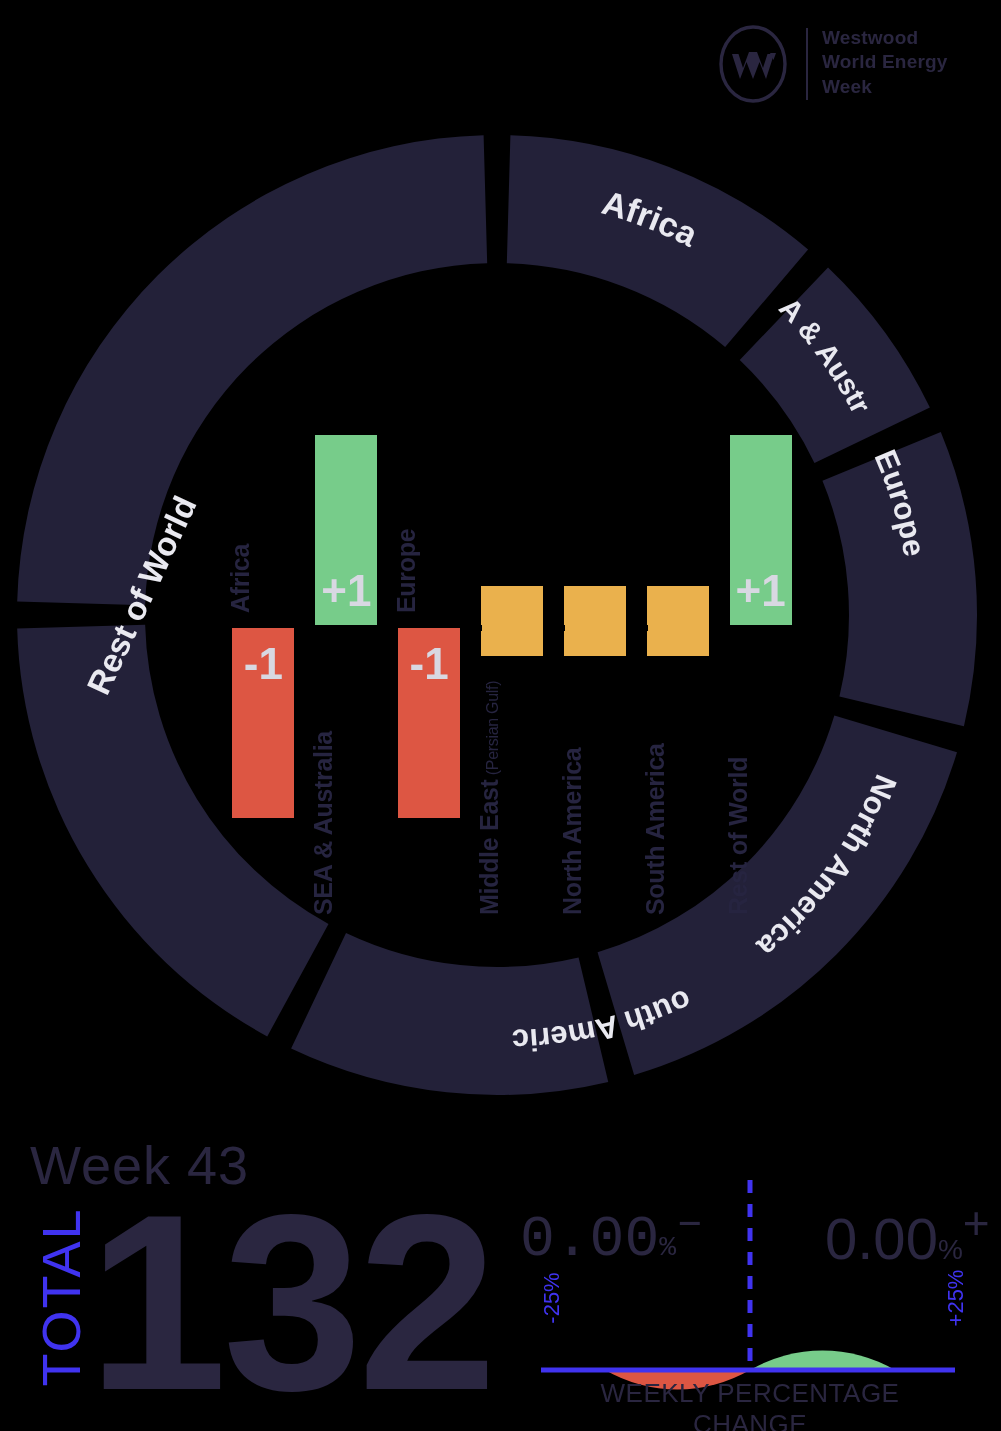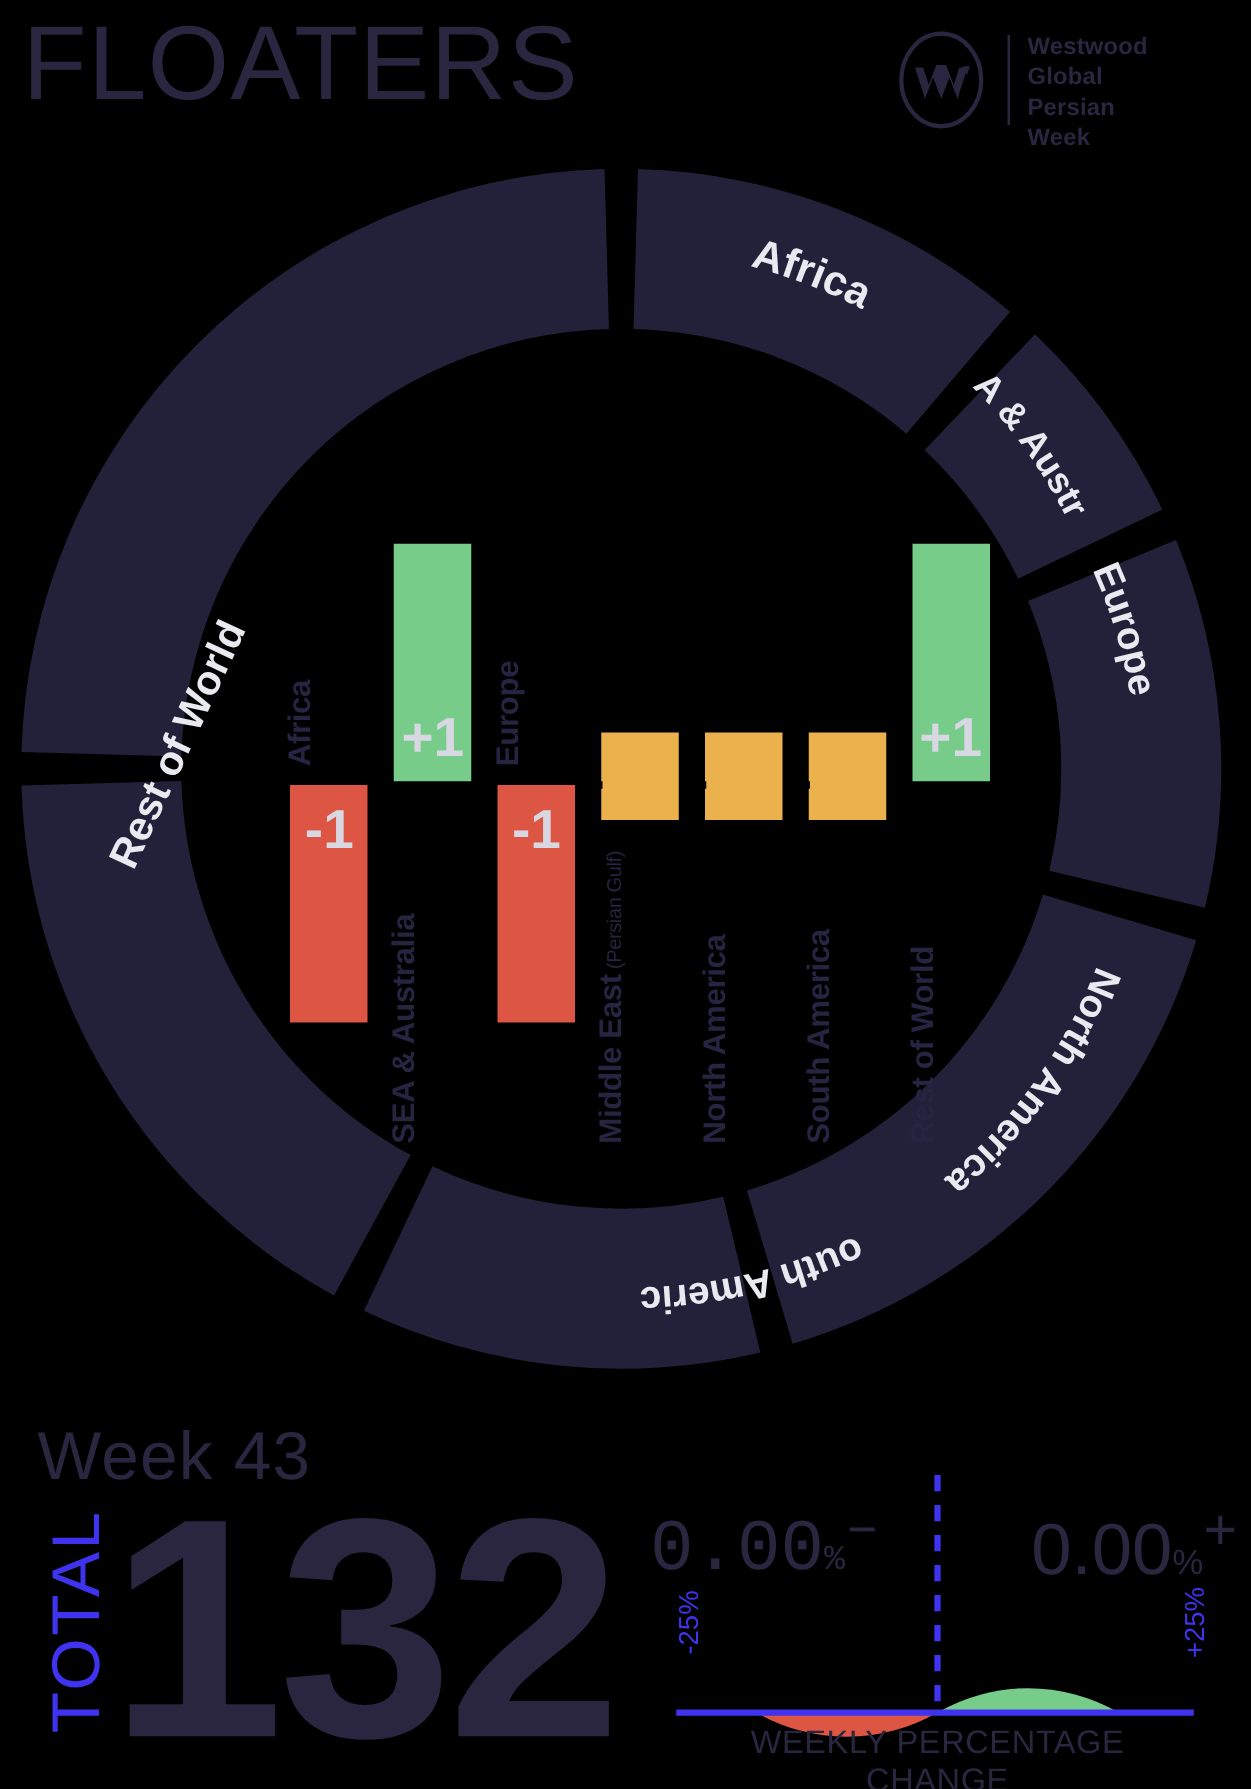--- a/index.html
+++ b/index.html
@@ -54,32 +54,31 @@
            transform:rotate(-90deg);transform-origin:50% 50%;white-space:nowrap;}
   #lbl-pos{position:absolute;left:928px;top:1285px;font-size:22px;color:#4033F0;
            transform:rotate(-90deg);transform-origin:50% 50%;white-space:nowrap;}
   #gauge-caption{position:absolute;left:540px;top:1378px;width:420px;text-align:center;
                  font-size:26px;font-weight:300;color:#2a2640;letter-spacing:.5px;}
 </style>
 </head>
 <body>
 
 <div id="header">
-  <div id="title">FLOATERS</div>
 
   <div id="logo">
     <svg id="logo-mark" viewBox="0 0 70 80">
       <ellipse cx="35" cy="40" rx="32" ry="37" fill="none" stroke="#2a2640" stroke-width="3.4"></ellipse>
       <path d="M14 30 L22 55 L28.5 38 L35 55 L41.5 38 L48 55 L56 30 L49.5 30 L45 44 L39 28 L31 28 L25 44 L20.5 30 Z" fill="#2a2640"></path>
       <path d="M52 29 L58 29 L55.5 36 Z" fill="#2a2640"></path>
     </svg>
     <div id="logo-div"></div>
     <div id="logo-text">
       <div>Westwood</div>
-      <div>Global Persian</div>
+      <div>World Energy</div>
       <div>Week</div>
     </div>
   </div>
 </div>
 
 <div id="donut-wrap">
   <svg width="1001" height="1000" viewBox="0 0 1001 1000">
     <defs>
 
       <path id="p-africa" d="M 497 70 A 415 415 0 0 1 775 177" fill="none"></path>

